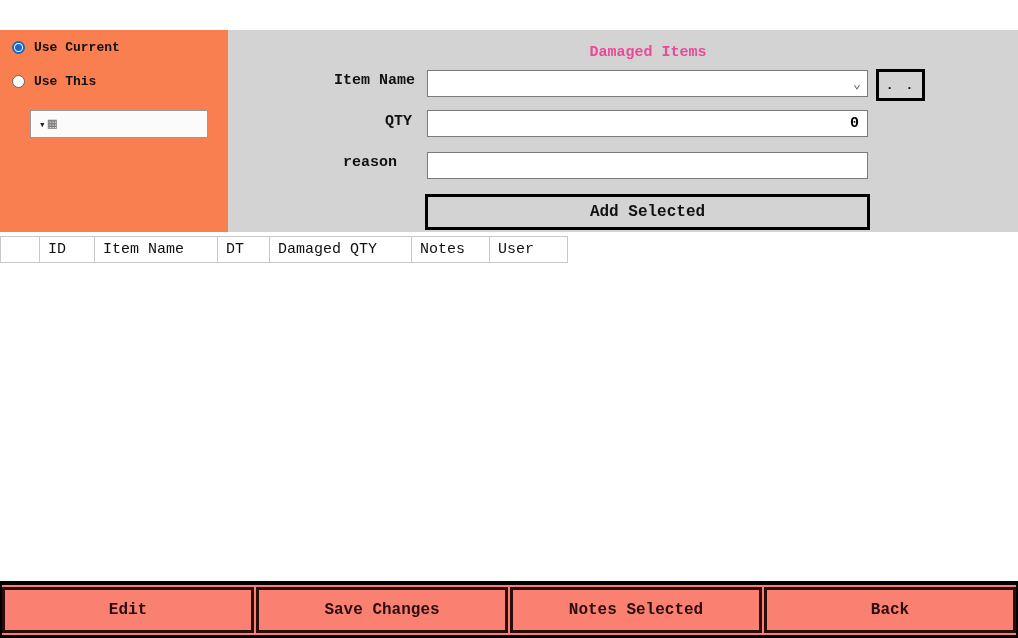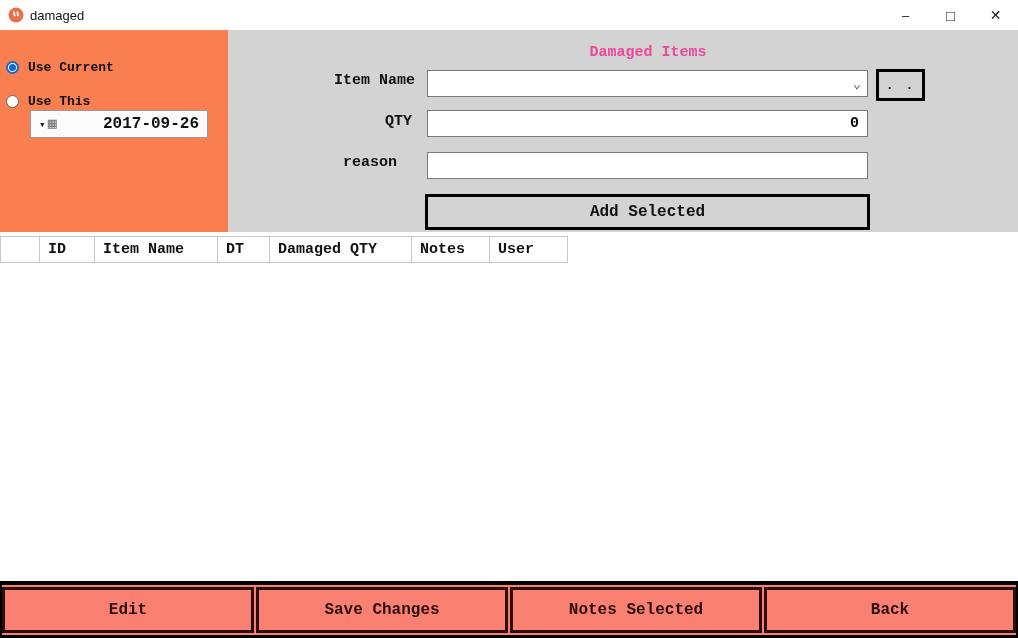--- a/index.html
+++ b/index.html
@@ -15,21 +15,21 @@
   .tb-spacer { flex:1; }
   .tb-btn { width:45px; height:30px; display:flex; align-items:center; justify-content:center;
             font-size:13px; color:#222; cursor:default; }
   .tb-btn.max { font-size:15px; }
   .tb-btn.close { font-size:14px; }
 
   
   .left-panel { position:absolute; top:30px; left:0; width:228px; height:202px; background:#F97E50; }
   .right-panel { position:absolute; top:30px; left:228px; width:790px; height:202px; background:#D3D3D3; }
 
-  .radio-row { position:absolute; left:6px; display:flex; align-items:center;margin-top:20px; }
+  .radio-row { position:absolute; left:12px; display:flex; align-items:center; }
   .radio-row.r1 { top:10px; }
   .radio-row.r2 { top:44px; }
   .radio-circle { width:13px; height:13px; border-radius:50%; background:#fff; border:1px solid #666;
                   margin-right:9px; position:relative; flex:0 0 auto; }
   .radio-circle.selected { border:2px solid #1469C9; }
   .radio-circle.selected::after { content:""; position:absolute; left:1px; top:1px; width:7px; height:7px;
                   border-radius:50%; background:#1469C9; }
   .radio-label { font-size:13px; font-weight:bold; color:#111; }
 
   .datepicker { position:absolute; left:30px; top:80px; width:178px; height:28px; background:#fbfbfb;
@@ -62,21 +62,21 @@
                 border:3px solid #000; font-family:"Liberation Mono",monospace; font-size:13px;
                 font-weight:bold; color:#111; letter-spacing:2px; cursor:default; }
   .add-btn { position:absolute; left:425px; top:194px; width:445px; height:36px; background:#D3D3D3;
              border:3px solid #000; font-family:"Liberation Mono",monospace; font-size:16px;
              font-weight:bold; color:#111; cursor:default; }
 
   
   .table-area { position:absolute; top:232px; left:0; width:1018px; height:349px; background:#fff; }
   .thead { position:absolute; top:4px; left:0; height:27px; display:flex; background:#fff; }
   .th { border:1px solid #C8C8C8; border-left:none; height:27px; display:flex; align-items:center;
-        padding-left:8px; font-size:15px; font-weight:bold; color:#111; background:#fff; }
+        padding-left:8px; font-size:15px; font-weight:normal; color:#111; background:#fff; }
   .th.c0 { width:40px; border-left:1px solid #C8C8C8; padding-left:0; }
   .th.c1 { width:55px; }
   .th.c2 { width:123px; }
   .th.c3 { width:52px; }
   .th.c4 { width:142px; }
   .th.c5 { width:78px; }
   .th.c6 { width:78px; }
   .tbody { position:absolute; top:31px; left:0; width:1018px; height:318px; background:#fff; }
 
   
@@ -84,46 +84,33 @@
             border-top:4px solid #000; border-bottom:3px solid #000; border-left:2px solid #000;
             border-right:2px solid #000; display:flex; gap:2px; padding:2px 0; }
   .f-btn { flex:1; background:#FA8072; border:3px solid #2B0D0D; font-family:"Liberation Mono",monospace;
            font-size:16px; font-weight:bold; color:#2B0D0D; cursor:default; }
 </style>
 </head>
 <body>
 
 <div class="window">
 
-  <div class="titlebar">
-    <svg class="app-icon" viewBox="0 0 16 16">
-      <circle cx="8" cy="8" r="7.5" fill="#E4714B"></circle>
-      <rect x="5.4" y="4.5" width="1.8" height="5" rx="0.9" fill="#fff" transform="rotate(-12 6 7)"></rect>
-      <rect x="8.8" y="4.5" width="1.8" height="5" rx="0.9" fill="#fff" transform="rotate(-12 9.5 7)"></rect>
-    </svg>
-    <span class="title-text">damaged</span>
-    <span class="tb-spacer"></span>
-    <span class="tb-btn min">–</span>
-    <span class="tb-btn max">□</span>
-    <span class="tb-btn close">✕</span>
-  </div>
 
   <div class="left-panel">
     <div class="radio-row r1">
       <span class="radio-circle selected"></span>
       <span class="radio-label">Use Current</span>
     </div>
     <div class="radio-row r2">
       <span class="radio-circle"></span>
       <span class="radio-label">Use This</span>
     </div>
     <div class="datepicker">
       <span class="dp-arrow">▾</span>
       <span class="dp-cal">▦</span>
-      <span class="dp-value">2017-09-26</span>
     </div>
   </div>
 
   <div class="right-panel"></div>
 
   <div class="form-title">Damaged Items</div>
 
   <div class="fld-label lbl-item">Item Name</div>
   <div class="combobox">
     <input class="combo-input" value="" style="">

